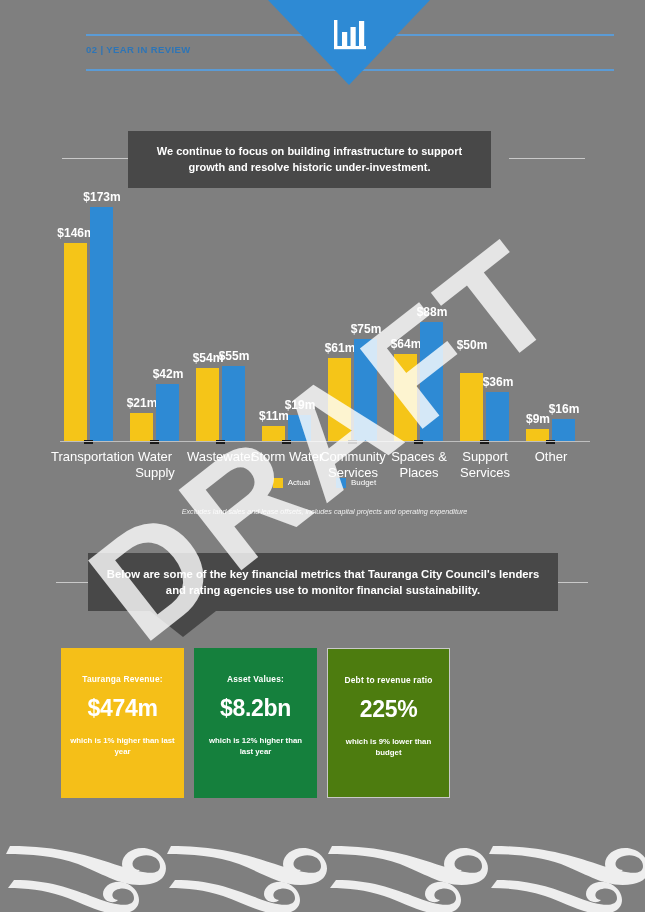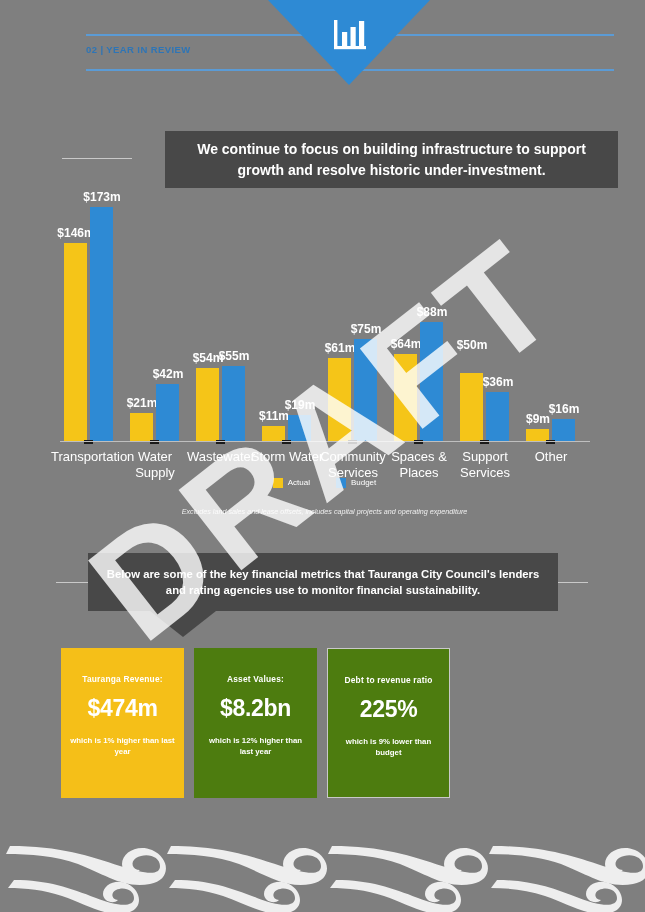--- a/index.html
+++ b/index.html
@@ -46,23 +46,22 @@
     position: absolute;
     background: #484848;
     color: #ffffff;
     display: flex; align-items: center; justify-content: center;
     text-align: center;
     font-weight: bold;
     line-height: 1.45;
     padding: 8px 14px;
   }
   #banner-1 {
-    left: 128px; top: 131px; width: 453px; height: 57px;
-    font-size: 14px;
-    margin-left: 37px;
+    left: 128px; top: 131px; width: 363px; height: 57px;
+    font-size: 11px;
   }
   .banner-rule {
     position: absolute; height: 1px; background: #c9c9c9;
   }
   #b1-rule-l { left: 62px; top: 158px; width: 70px; }
   #b1-rule-r { left: 509px; top: 158px; width: 76px; }
 
   #banner-2 {
     left: 88px; top: 553px; width: 470px; height: 58px;
     font-size: 11.3px;
@@ -135,21 +134,21 @@
     color: #ffffff; text-align: center;
   }
   .card-title { font-size: 8.4px; font-weight: bold; letter-spacing: .2px; }
   .card-value {
     font-size: 23px; font-weight: bold; letter-spacing: -.3px;
     margin-top: 11px;
   }
   .card-sub { font-size: 7.8px; font-weight: bold; line-height: 1.45; margin-top: 13px; }
   .card.c0 { background: #f5bf18; }
   .card.c1 { background: #a8bfe3; }
-  .card.c2 { background: #4d7c0f; }
+  .card.c2 { background: #15803d; }
   .card.c3 { background: #4d7c0f; border: 1px solid #c9c9c9; }
 
   
   #watermark {
     position: absolute; left: 0; top: 0; width: 645px; height: 912px;
     pointer-events: none;
   }
   #wm-text {
     position: absolute; left: 110px; top: 225px;
     width: 430px; height: 430px;

